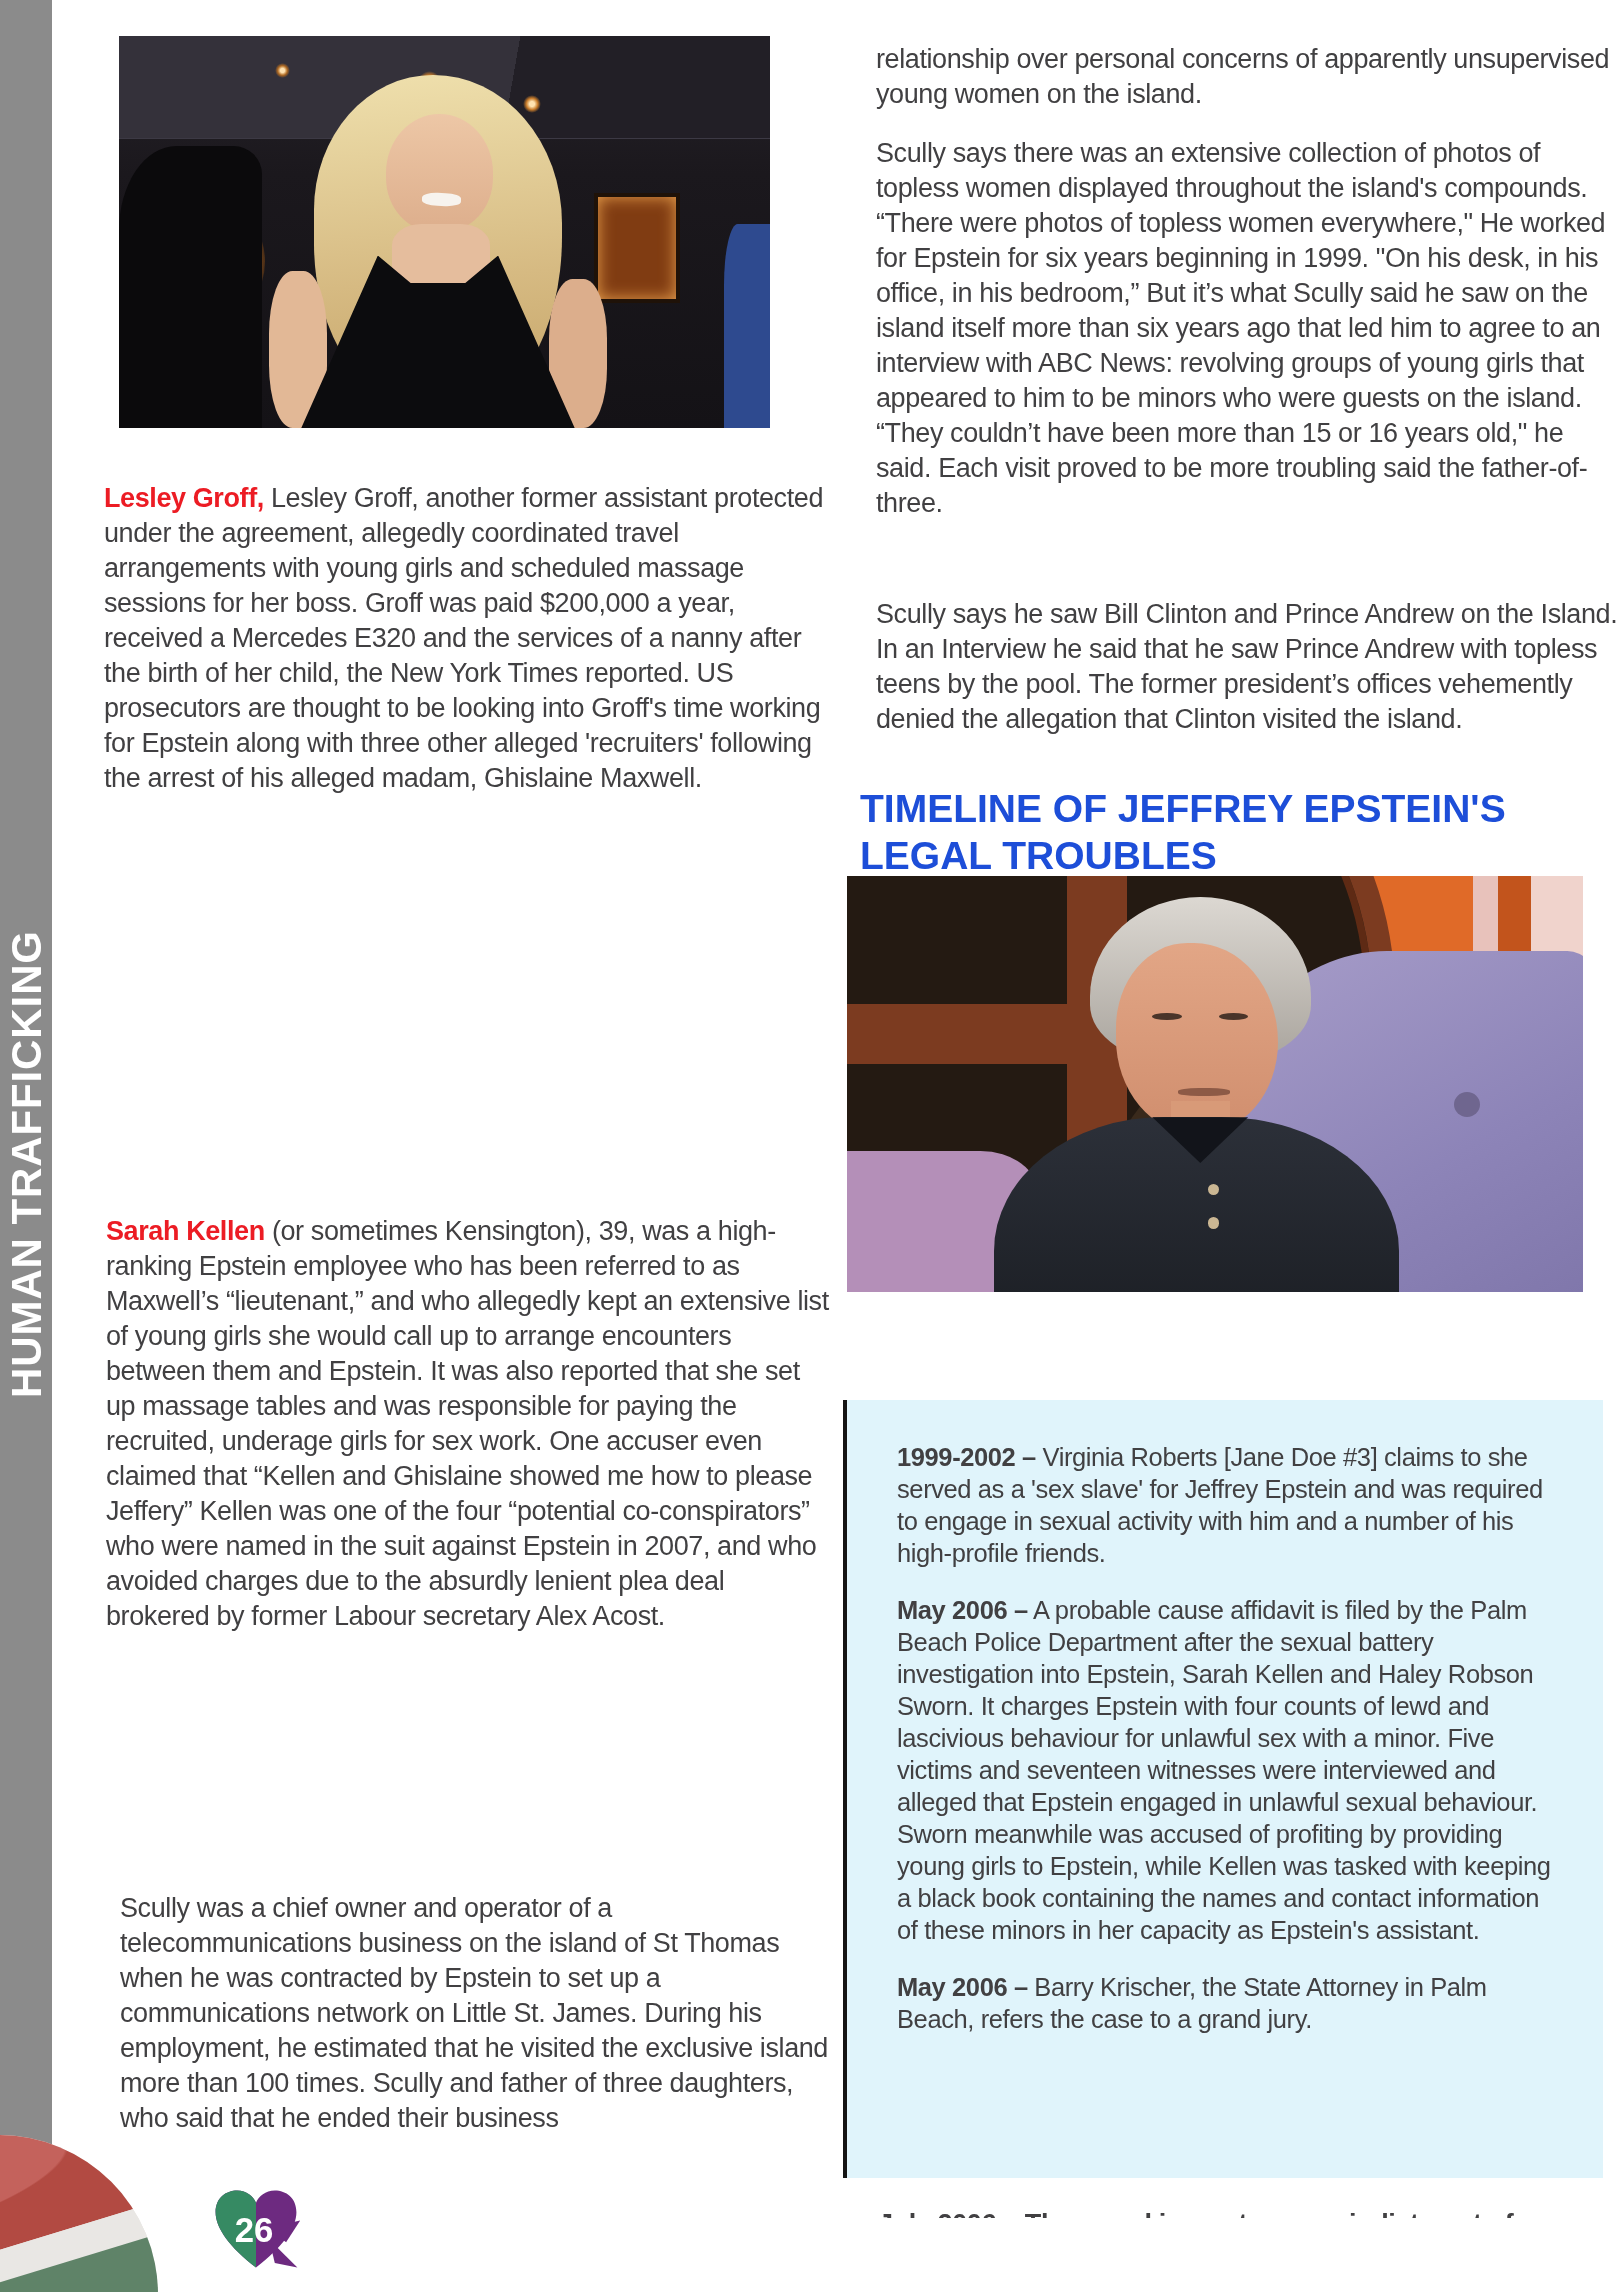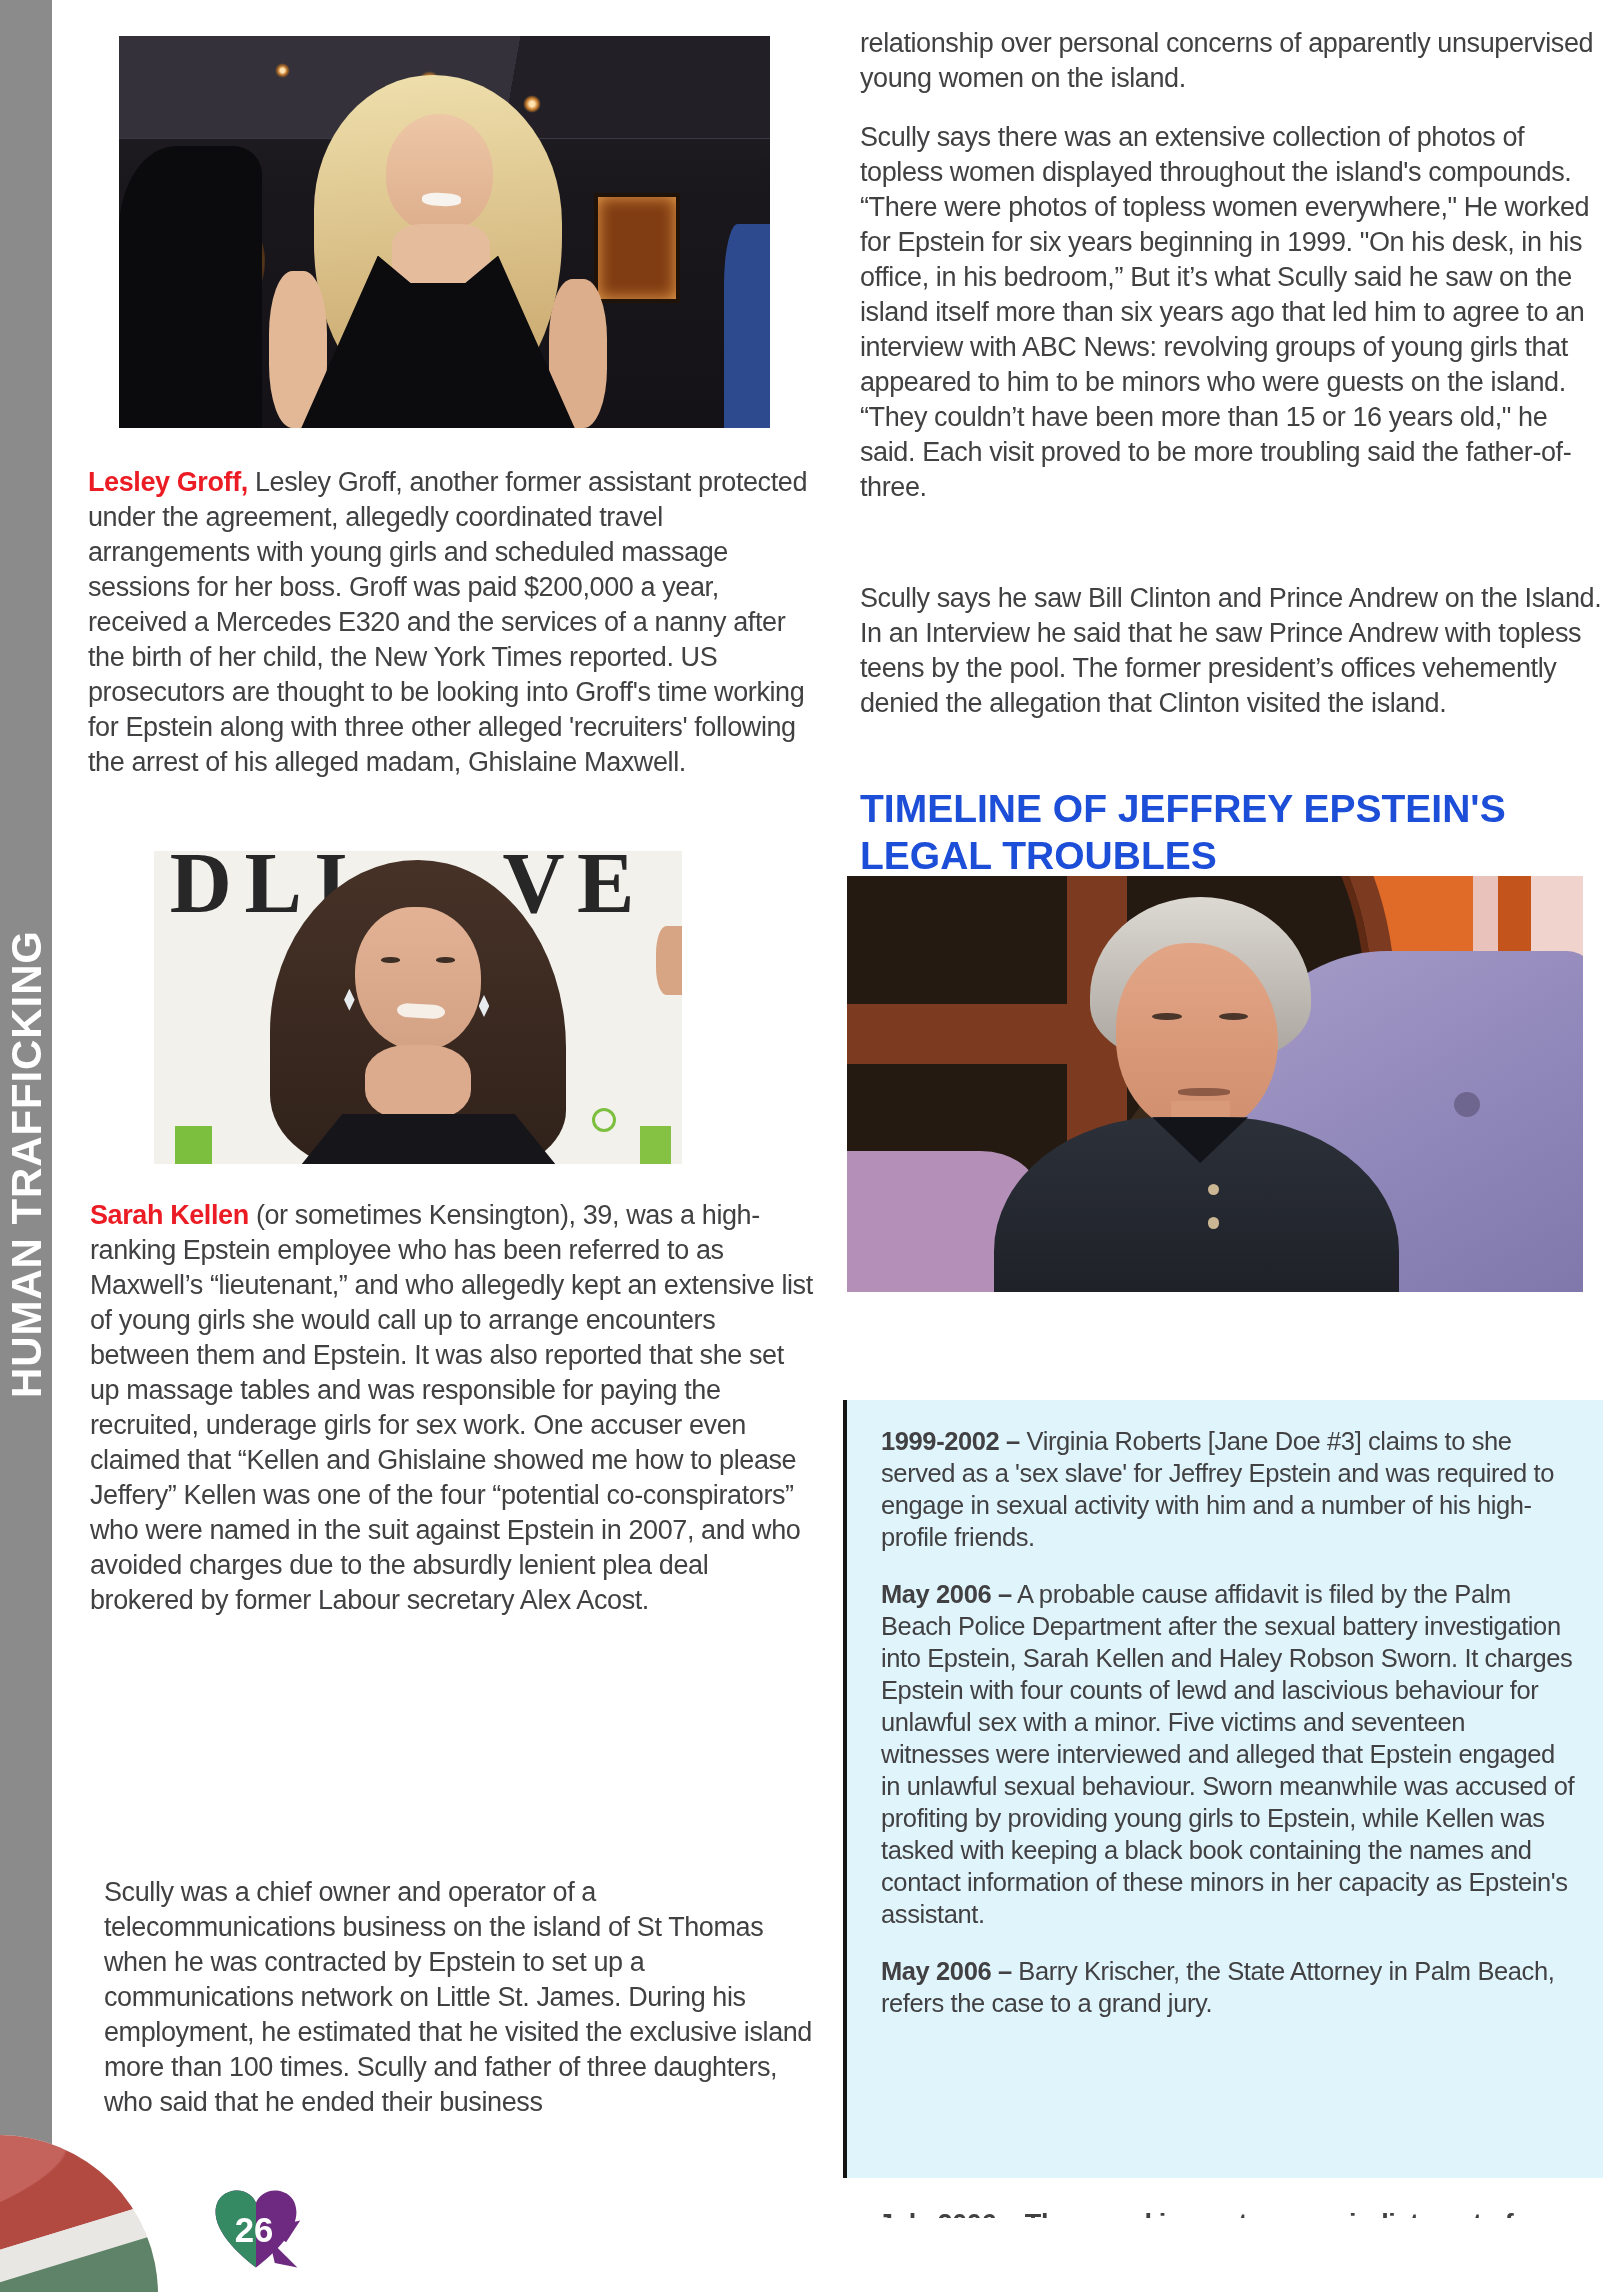--- a/index.html
+++ b/index.html
@@ -1,19 +1,19 @@
 <!DOCTYPE html>
 <html style="font-size:14.3px"><head>
 <meta charset="utf-8">
 <style>
   html,body{margin:0;padding:0;background:#fff;}
   .page{position:relative;width:1621px;height:2293px;background:#ffffff;
         font-family:"Liberation Sans",sans-serif;overflow:hidden;}
   .abs{position:absolute;}
-  p{margin:0;}
+  p{margin:16px;}
   .body-text{font-size:27px;line-height:35px;color:#414042;letter-spacing:-0.4px;}
   .lead-red{color:#EC1C24;font-weight:bold;}
   .blue{color:#1d4ed8;font-weight:bold;}
   .scully-h{font-size:34px;line-height:41px;letter-spacing:-0.2px;}
   .tl-h{font-size:39px;line-height:47px;letter-spacing:0px;}
 
   
   .sidebar{left:0;top:0;width:52px;height:2293px;background:#8B8B8B;}
   .sidebar-label{left:-287px;top:1138px;width:627px;height:52px;line-height:52px;
     transform:rotate(-90deg);text-align:center;color:#fff;font-weight:bold;
@@ -139,39 +139,20 @@
     <div class="gp-face"></div>
     <div class="gp-smile"></div>
     <div class="gp-chest"></div>
     <div class="gp-armL"></div>
     <div class="gp-armR"></div>
     <div class="gp-top"></div>
   </div>
 
   <p class="abs body-text groff-caption"><span class="lead-red">Lesley Groff,</span><span> Lesley Groff, another former assistant protected under the agreement, allegedly coordinated travel arrangements with young girls and scheduled massage sessions for her boss. Groff was paid $200,000 a year, received a Mercedes E320 and the services of a nanny after the birth of her child, the New York Times reported. US prosecutors are thought to be looking into Groff's time working for Epstein along with three other alleged 'recruiters' following the arrest of his alleged madam, Ghislaine Maxwell.</span></p>
 
-  <div class="abs photo kellen-photo">
-    <div class="kp-letter kp-letters-l">DLI</div>
-    <div class="kp-letter kp-letters-r">VE</div>
-    <div class="kp-green1"></div>
-    <div class="kp-green2"></div>
-    <div class="kp-green3"></div>
-    <div class="kp-green4"></div>
-    <div class="kp-ring"></div>
-    <div class="kp-sideface"></div>
-    <div class="kp-hair"></div>
-    <div class="kp-face"></div>
-    <div class="kp-eyeL"></div>
-    <div class="kp-eyeR"></div>
-    <div class="kp-smile"></div>
-    <div class="kp-earL"></div>
-    <div class="kp-earR"></div>
-    <div class="kp-chest"></div>
-    <div class="kp-body"></div>
-  </div>
 
   <p class="abs body-text kellen-caption"><span class="lead-red">Sarah Kellen</span><span> (or sometimes Kensington), 39, was a high-ranking Epstein employee who has been referred to as Maxwell’s “lieutenant,” and who allegedly kept an extensive list of young girls she would call up to arrange encounters between them and Epstein. It was also reported that she set up massage tables and was responsible for paying the recruited, underage girls for sex work. One accuser even claimed that “Kellen and Ghislaine showed me how to please Jeffery”  Kellen was one of the four “potential co-conspirators” who were named in the suit against Epstein in 2007, and who avoided charges due to the absurdly lenient plea deal brokered by former Labour secretary Alex Acost.</span></p>
 
   <p class="abs body-text scully-body">Scully was a chief owner and operator of a telecommunications business on the island of St Thomas when he was contracted by Epstein to set up a communications network on Little St. James. During his employment, he estimated that he visited the exclusive island more than 100 times.  Scully and father of three daughters, who said that he ended their business</p>
 
   <p class="abs body-text r-para1">relationship over personal concerns of apparently unsupervised young women on the island.</p>
   <p class="abs body-text r-para2">Scully says there was an extensive collection of photos of topless women displayed throughout the island's compounds. “There were photos of topless women everywhere," He worked for Epstein for six years beginning in 1999. "On his desk, in his office, in his bedroom,” But it’s what Scully said he saw on the island itself more than six years ago that led him to agree to an interview with ABC News: revolving groups of young girls that appeared to him to be minors who were guests on the island. “They couldn’t have been more than 15 or 16 years old," he said. Each visit proved to be more troubling said the father-of-three.</p>
   <p class="abs body-text r-para3">Scully says he saw Bill Clinton and Prince Andrew on the Island. In an Interview he said that he saw Prince Andrew with topless teens by the pool. The former president’s offices vehemently denied the allegation that Clinton visited the island.</p>
 
   <h2 class="abs blue tl-h timeline-heading" style="margin:0;">TIMELINE OF JEFFREY EPSTEIN'S LEGAL TROUBLES</h2>

